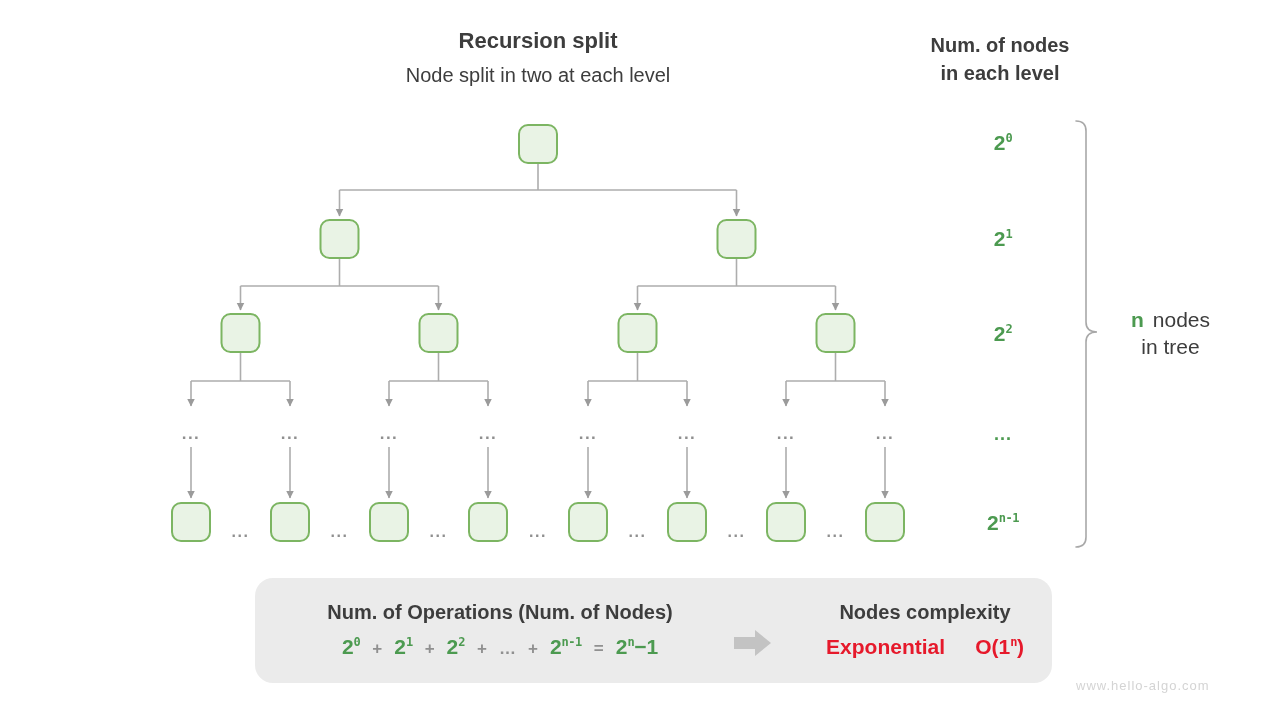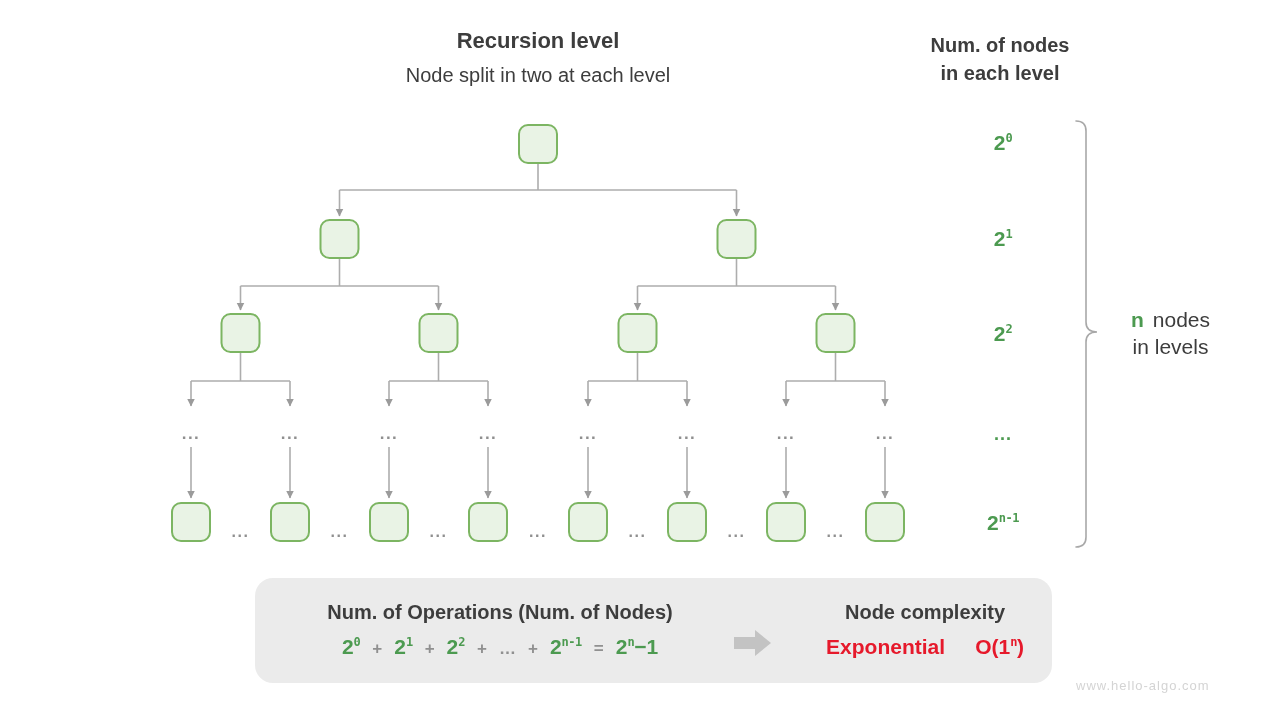--- a/index.html
+++ b/index.html
@@ -31,21 +31,21 @@
            align-items:baseline;gap:30px;font-weight:bold;color:var(--red,#e6192b);font-size:21px;}
   .complexity .sup{top:-8px;}
   .watermark{left:1076px;top:678px;font-family:Liberation Sans, sans-serif;font-size:13px;
            letter-spacing:1px;color:var(--wm,#d4d4d4);}
 </style>
 </head>
 <body>
 
 <div class="canvas">
 
-  <div class="abs title">Recursion level</div>
+  <div class="abs title">Recursion split</div>
   <div class="abs right-header">
     <div>Num. of nodes</div>
     <div>in each level</div>
   </div>
 
   <div class="abs subtitle">Node split in two at each level</div>
 
   <svg id="tree" class="abs" viewBox="0 0 1280 720">
       <defs>
         <marker id="arr" markerWidth="9" markerHeight="9" refX="7.5" refY="4" orient="auto" markerUnits="userSpaceOnUse">
@@ -125,21 +125,21 @@
   <div class="abs level-label" style="top:322px"><span>2</span><span class="sup">2</span></div>
   <div class="abs level-label ell" style="top:422px">...</div>
   <div class="abs level-label" style="top:511px"><span>2</span><span class="sup">n-1</span></div>
 
   <svg class="abs" style="left:1070px;top:118px" width="34" height="432" viewBox="0 0 34 432">
     <path d="M6 3 Q16 3 16 13 L16 204 Q16 214 27 214 Q16 214 16 224 L16 419 Q16 429 6 429" fill="none" stroke="#a8a8a8" stroke-width="1.6" stroke-linecap="round"></path>
   </svg>
 
   <div class="abs brace-label">
     <div><span class="n">n</span><span>nodes</span></div>
-    <div>in levels</div>
+    <div>in tree</div>
   </div>
 
   <div class="abs summary-box">
     <div class="ops-title">Num. of Operations (Num. of Nodes)</div>
 
     <div class="formula">
       <span class="tok-green"><span>2</span><span class="sup">0</span></span>
       <span class="tok-op">+</span>
       <span class="tok-green"><span>2</span><span class="sup">1</span></span>
       <span class="tok-op">+</span>
@@ -147,21 +147,21 @@
       <span class="tok-op">+</span>
       <span class="tok-op">…</span>
       <span class="tok-op">+</span>
       <span class="tok-green"><span>2</span><span class="sup">n-1</span></span>
       <span class="tok-op">=</span>
       <span class="tok-green"><span>2</span><span class="sup">n</span><span>−1</span></span>
     </div>
 
     <div class="block-arrow"></div>
 
-    <div class="time-title">Node complexity</div>
+    <div class="time-title">Nodes complexity</div>
     <div class="complexity">
       <span>Exponential</span>
       <span><span>O(1</span><span class="sup">n</span><span>)</span></span>
     </div>
   </div>
 
   <div class="abs watermark">www.hello-algo.com</div>
 </div>
 
 </body></html>

